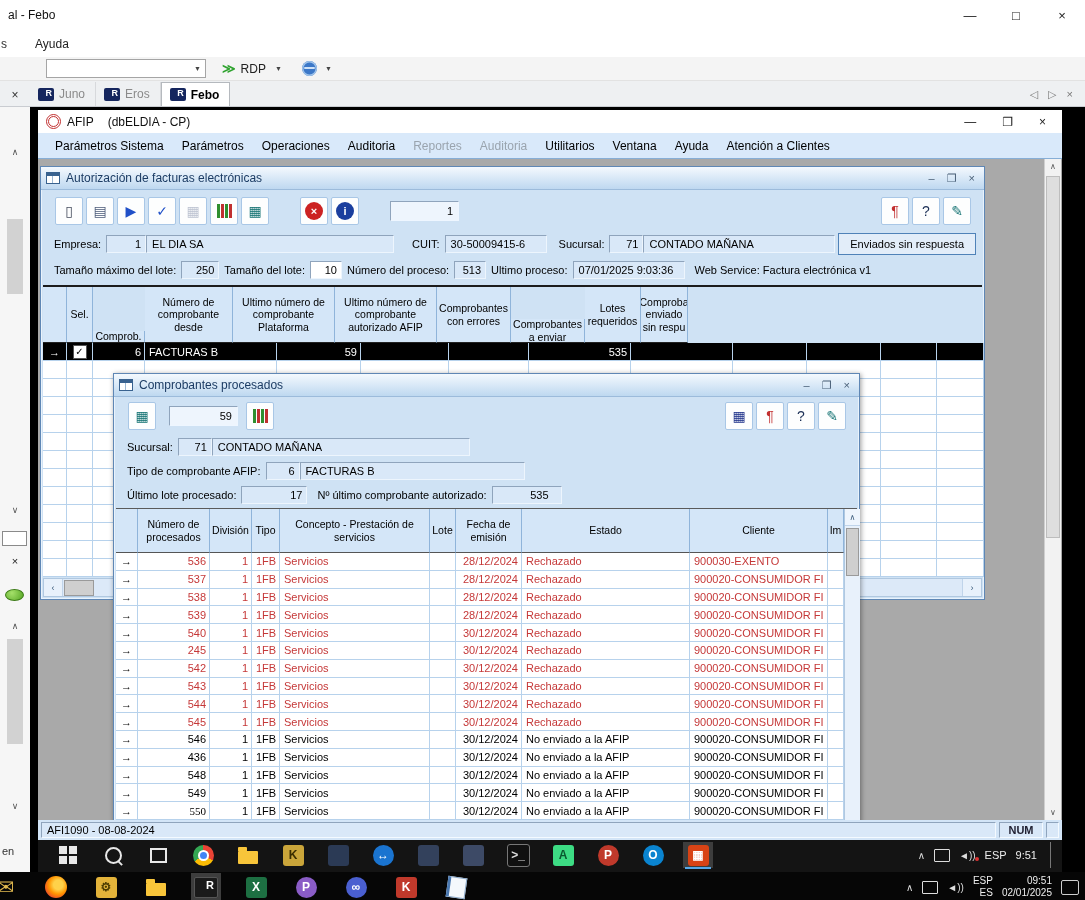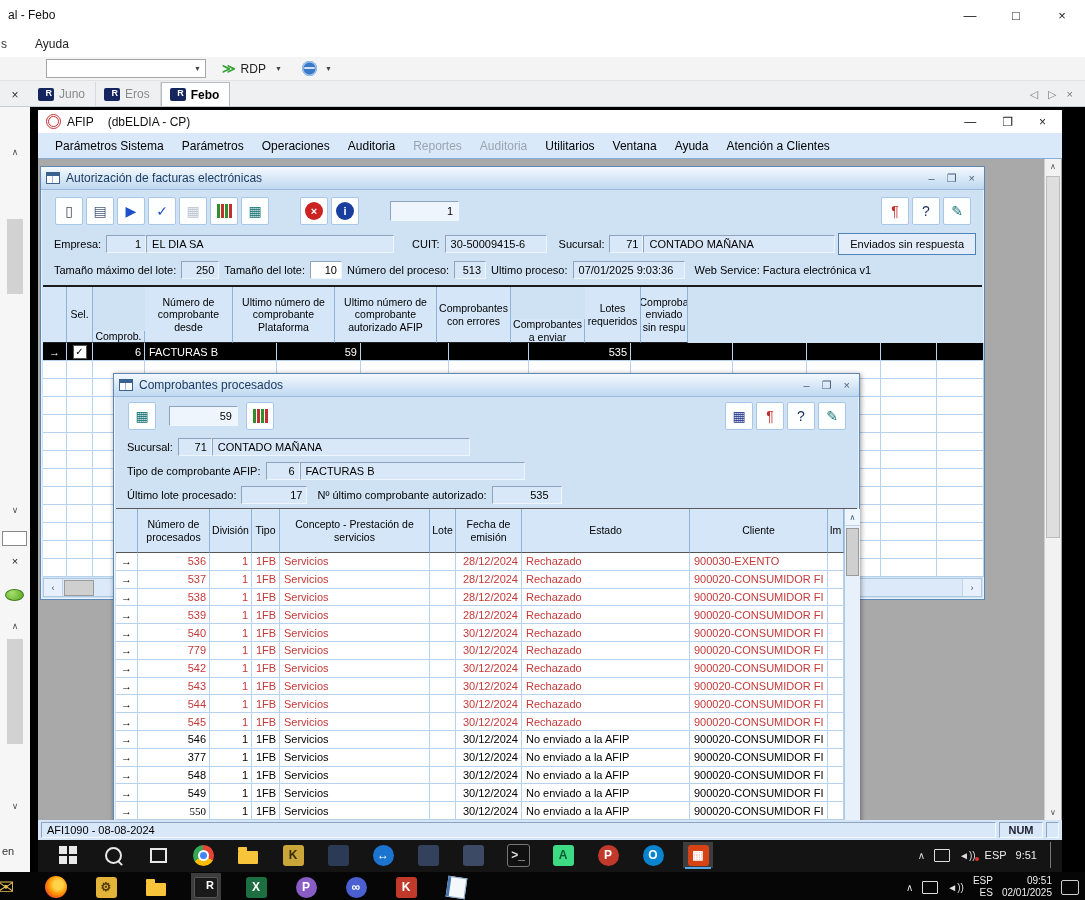--- a/index.html
+++ b/index.html
@@ -663,21 +663,21 @@
                     <div class="tcell al-l" style="width: 28px;">1FB</div>
                     <div class="tcell al-l" style="width: 150px;">Servicios</div>
                     <div class="tcell al-l" style="width: 26px;"></div>
                     <div class="tcell al-r" style="width: 66px;">30/12/2024</div>
                     <div class="tcell al-l" style="width: 168px;">Rechazado</div>
                     <div class="tcell al-l" style="width: 138px;">900020-CONSUMIDOR FI</div>
                     <div class="tcell" style="width: 16px;"></div>
                   </div>
                   <div class="trow red-row">
                     <div class="tcell al-c mk" style="width: 22px;">→</div>
-                    <div class="tcell al-r" style="width: 72px;">779</div>
+                    <div class="tcell al-r" style="width: 72px;">245</div>
                     <div class="tcell al-r" style="width: 42px;">1</div>
                     <div class="tcell al-l" style="width: 28px;">1FB</div>
                     <div class="tcell al-l" style="width: 150px;">Servicios</div>
                     <div class="tcell al-l" style="width: 26px;"></div>
                     <div class="tcell al-r" style="width: 66px;">30/12/2024</div>
                     <div class="tcell al-l" style="width: 168px;">Rechazado</div>
                     <div class="tcell al-l" style="width: 138px;">900020-CONSUMIDOR FI</div>
                     <div class="tcell" style="width: 16px;"></div>
                   </div>
                   <div class="trow red-row">
@@ -735,21 +735,21 @@
                     <div class="tcell al-l" style="width: 28px;">1FB</div>
                     <div class="tcell al-l" style="width: 150px;">Servicios</div>
                     <div class="tcell al-l" style="width: 26px;"></div>
                     <div class="tcell al-r" style="width: 66px;">30/12/2024</div>
                     <div class="tcell al-l" style="width: 168px;">No enviado a la AFIP</div>
                     <div class="tcell al-l" style="width: 138px;">900020-CONSUMIDOR FI</div>
                     <div class="tcell" style="width: 16px;"></div>
                   </div>
                   <div class="trow">
                     <div class="tcell al-c mk" style="width: 22px;">→</div>
-                    <div class="tcell al-r" style="width: 72px;">377</div>
+                    <div class="tcell al-r" style="width: 72px;">436</div>
                     <div class="tcell al-r" style="width: 42px;">1</div>
                     <div class="tcell al-l" style="width: 28px;">1FB</div>
                     <div class="tcell al-l" style="width: 150px;">Servicios</div>
                     <div class="tcell al-l" style="width: 26px;"></div>
                     <div class="tcell al-r" style="width: 66px;">30/12/2024</div>
                     <div class="tcell al-l" style="width: 168px;">No enviado a la AFIP</div>
                     <div class="tcell al-l" style="width: 138px;">900020-CONSUMIDOR FI</div>
                     <div class="tcell" style="width: 16px;"></div>
                   </div>
                   <div class="trow">

